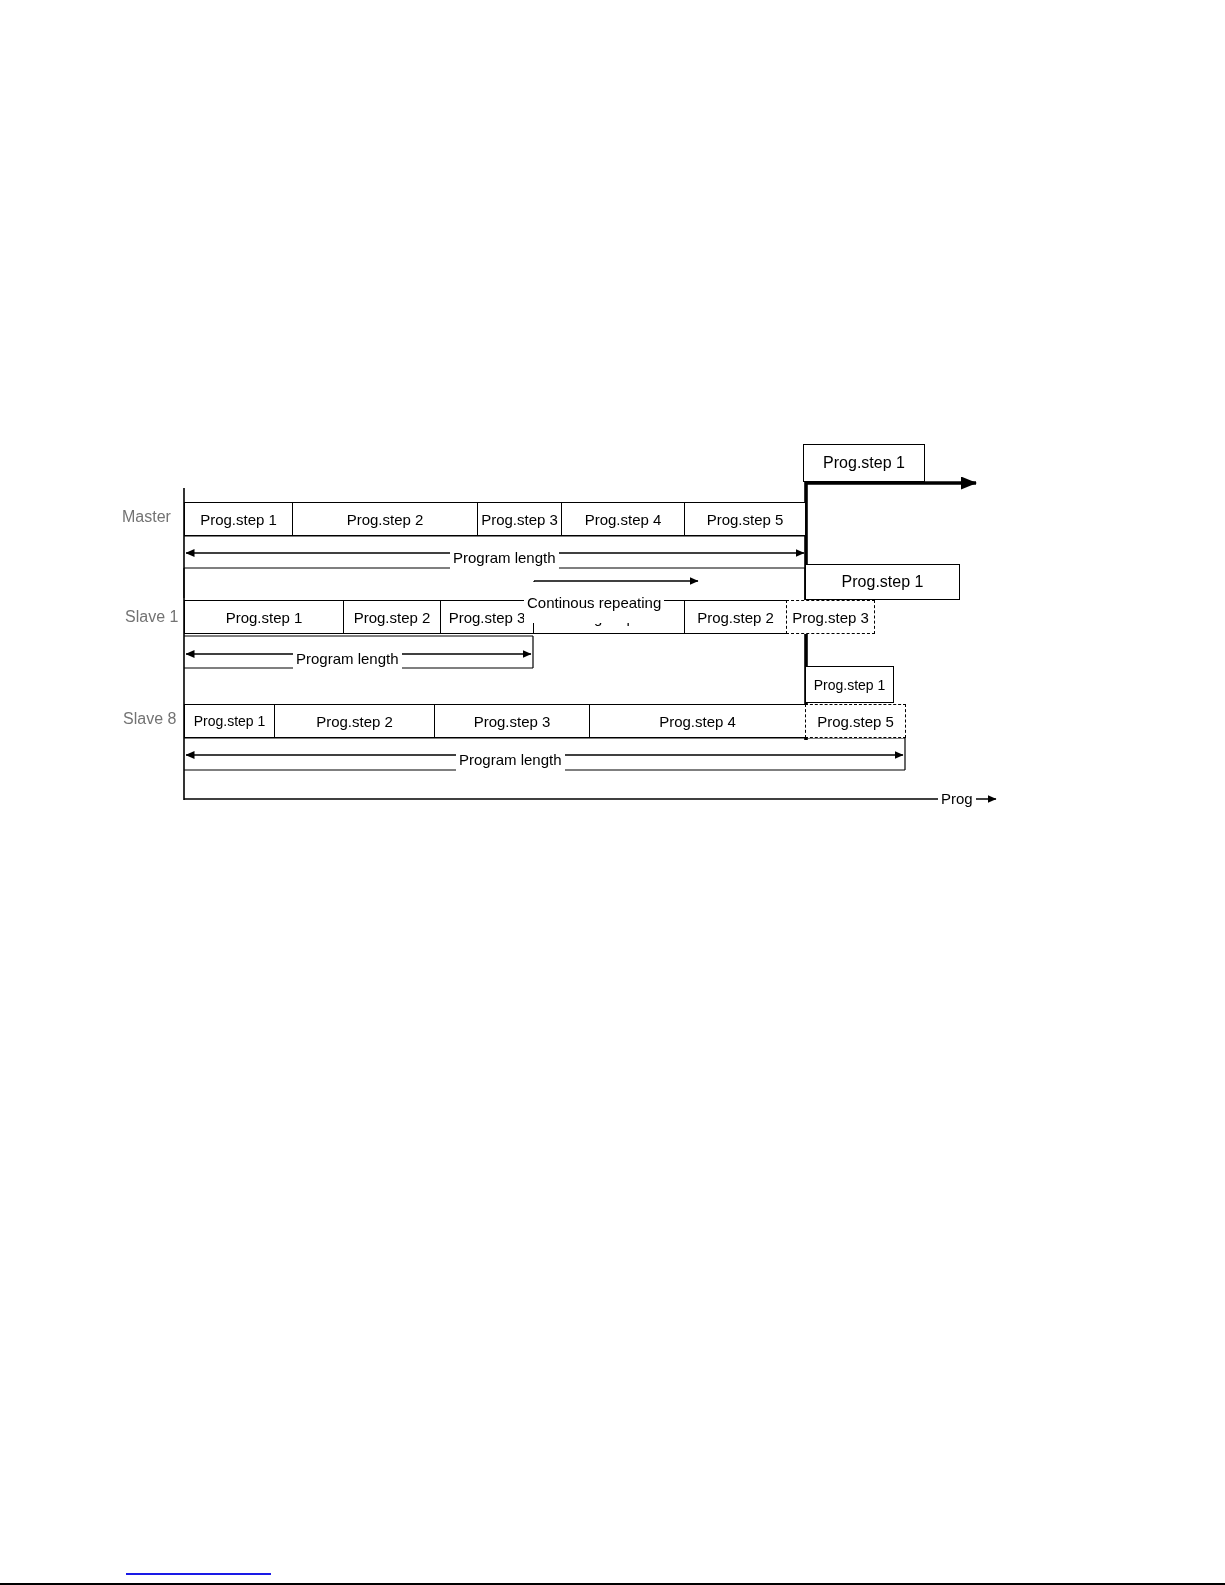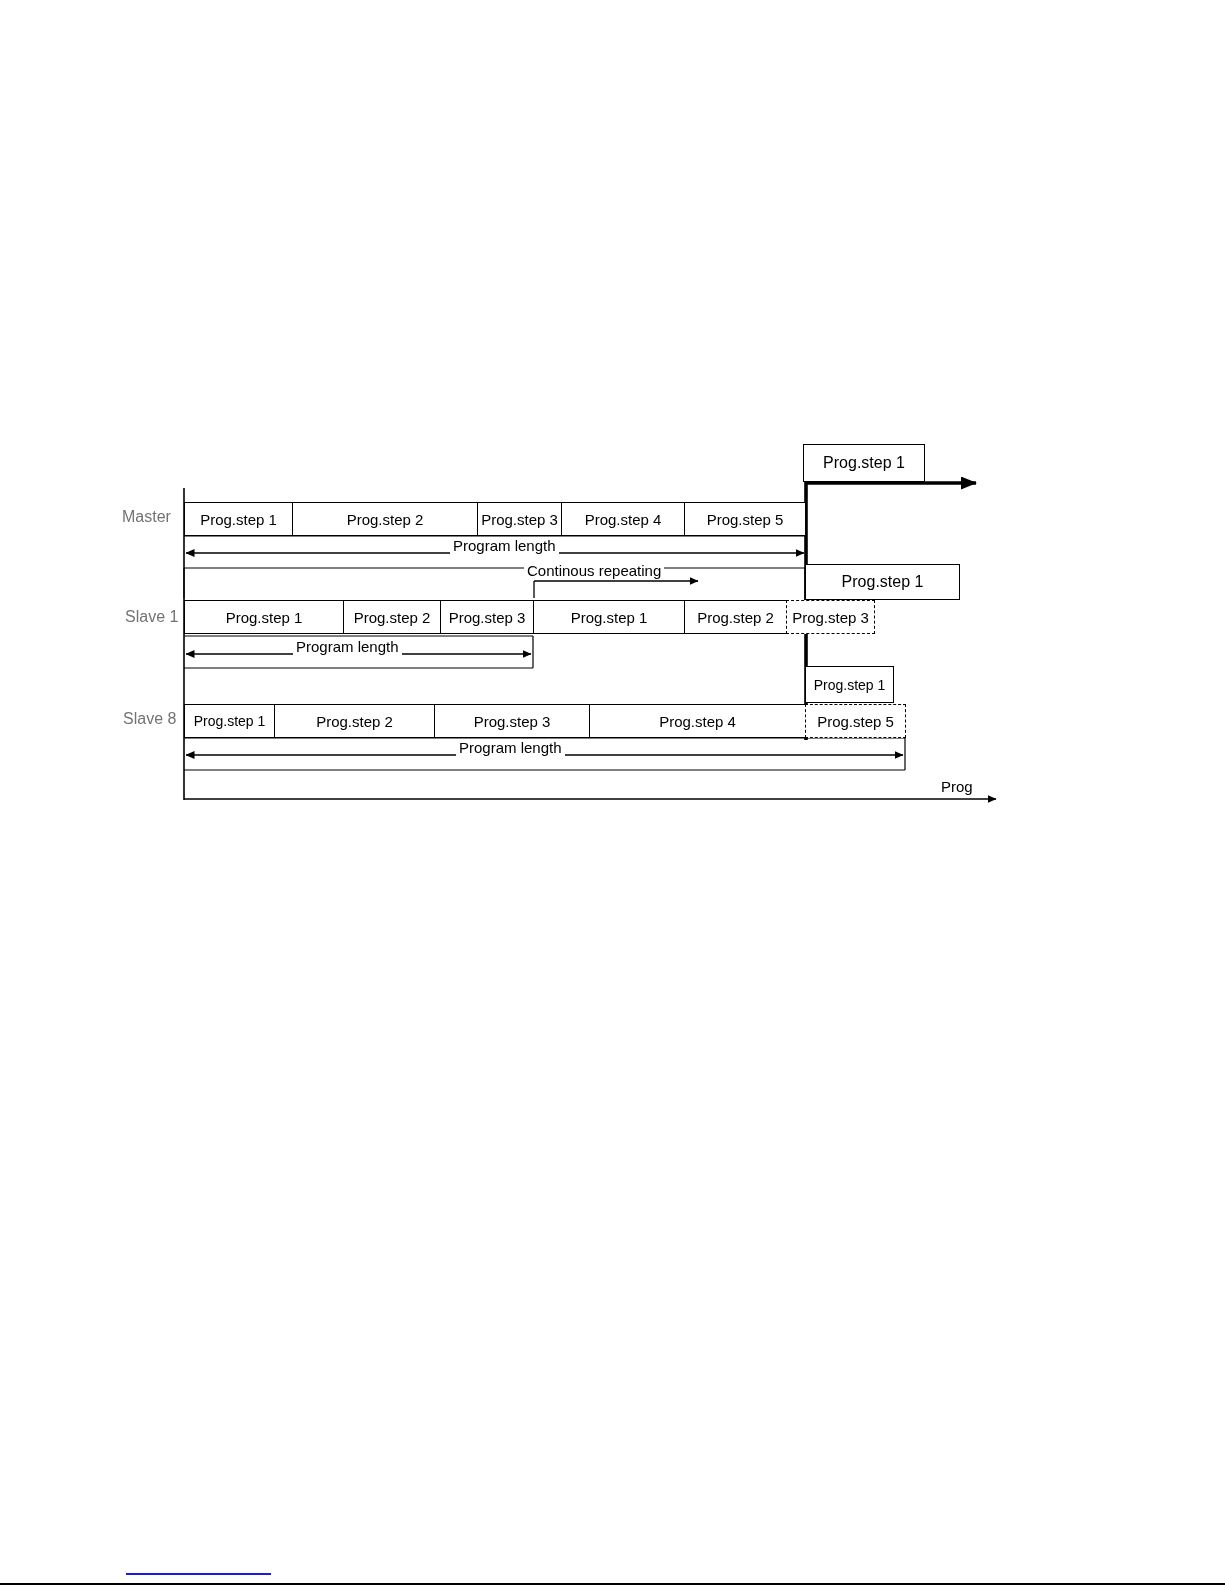--- a/index.html
+++ b/index.html
@@ -14,21 +14,21 @@
   .blk{position:absolute;box-sizing:border-box;border:1.3px solid #000;
        background:#fff;display:flex;align-items:center;justify-content:center;
        font-size:15px;white-space:nowrap;color:#000;}
   .blk.dashed{border:1.6px dashed #000;}
 
   
   .callout{position:absolute;box-sizing:border-box;border:1.5px solid #000;
            background:#fff;display:flex;align-items:center;justify-content:center;
            font-size:16px;white-space:nowrap;color:#000;z-index:6;}
 
-  .caption{position:absolute;font-size:15px;white-space:nowrap;color:#000;background:#fff;padding:0 3px;}
+  .caption{position:absolute;font-size:15px;white-space:nowrap;color:#000;background:#fff;padding:12px 3px;}
   svg.underlay{position:absolute;left:0;top:0;width:1225px;height:1585px;}
 
   .hr-rule{position:absolute;left:0;width:1225px;height:2px;background:#000;}
   .link-underline{position:absolute;height:2px;background:#1a1ae6;}
 </style>
 </head>
 <body>
 
 <div id="diagram">
 
@@ -94,21 +94,21 @@
 
   <div class="blk" style="left:184px;top:600px;width:160px;height:34px;">Prog.step 1</div>
   <div class="blk" style="left:343px;top:600px;width:98px;height:34px;">Prog.step 2</div>
   <div class="blk" style="left:440px;top:600px;width:94px;height:34px;">Prog.step 3</div>
   <div class="blk" style="left:533px;top:600px;width:152px;height:34px;">Prog.step 1</div>
   <div class="blk" style="left:684px;top:600px;width:103px;height:34px;">Prog.step 2</div>
   <div class="blk dashed" style="left:786px;top:600px;width:89px;height:34px;">Prog.step 3</div>
 
   <div class="caption" style="left:293px;top:638px;">Program length</div>
 
-  <div class="caption" style="left:524px;top:562px;">Continous repeating</div>
+  <div class="caption" style="left:524px;top:582px;">Continous repeating</div>
 
   <div class="callout" style="left:805px;top:564px;width:155px;height:36px;">Prog.step 1</div>
 
   <div class="blk" style="left:184px;top:704px;width:91px;height:34px;font-size:14px;">Prog.step 1</div>
   <div class="blk" style="left:274px;top:704px;width:161px;height:34px;">Prog.step 2</div>
   <div class="blk" style="left:434px;top:704px;width:156px;height:34px;">Prog.step 3</div>
   <div class="blk" style="left:589px;top:704px;width:217px;height:34px;">Prog.step 4</div>
   <div class="blk dashed" style="left:805px;top:704px;width:101px;height:34px;">Prog.step 5</div>
 
   <div class="caption" style="left:456px;top:739px;">Program length</div>

